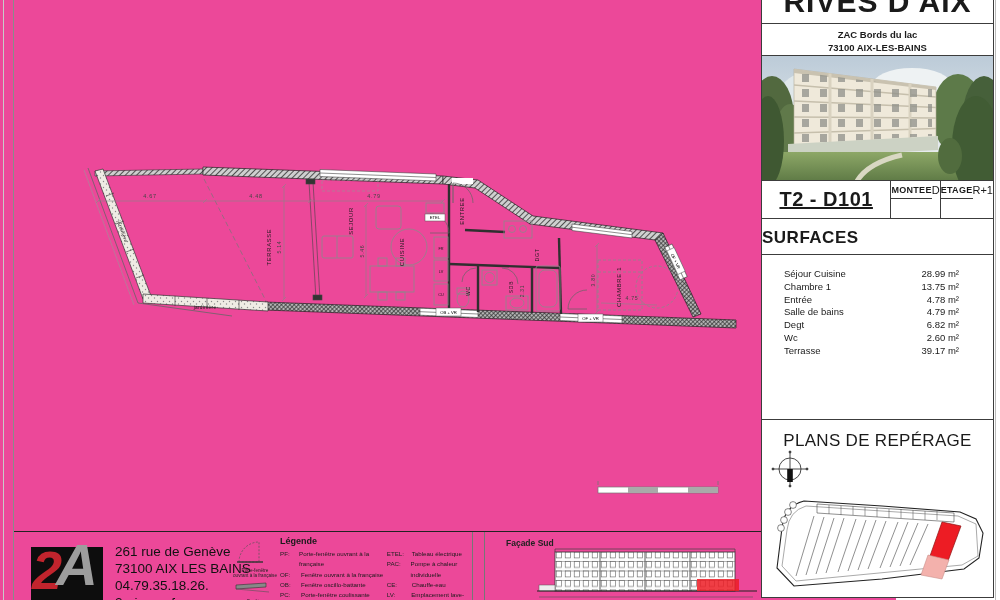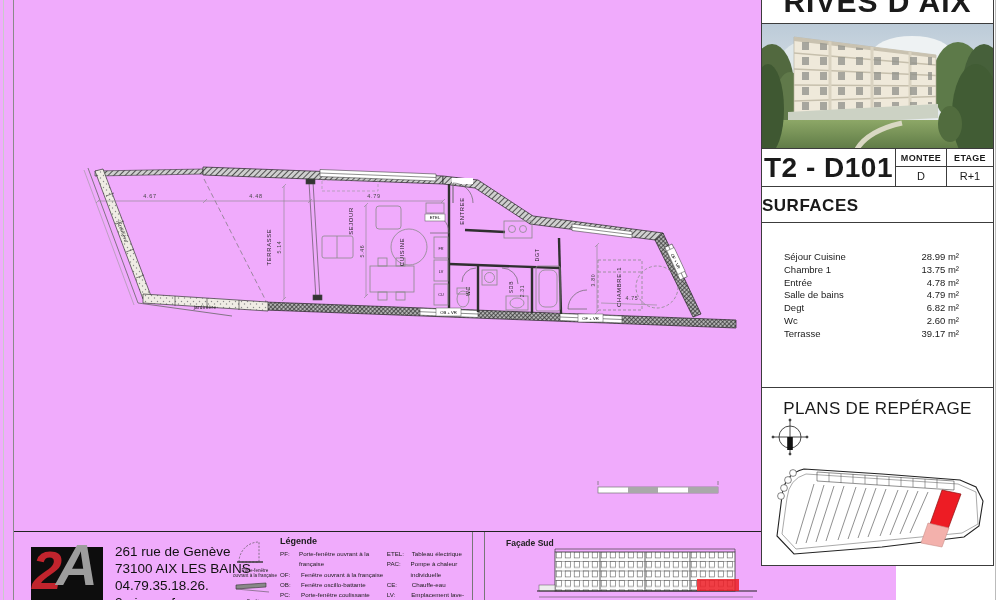--- a/index.html
+++ b/index.html
@@ -1,46 +1,46 @@
 <!DOCTYPE html>
 <html><head>
 <meta charset="utf-8">
 <style>
   * { margin:0; padding:0; box-sizing:border-box; }
   body { width:1000px; height:600px; overflow:hidden; background:#fff;
          font-family:"Liberation Sans", sans-serif; color:#1a1a1a; }
-  .page { position:relative; width:896px; height:600px; background:#f0abfc; }
+  .page { position:relative; width:896px; height:600px; background:#ec4899; }
 
   
   .edge-shadow { position:absolute; left:3px; top:0; width:1px; height:600px; background:#c9c9c9; }
   .frame-left  { position:absolute; left:13px; top:0; width:1px; height:600px; background:#8a8a8a; }
   .frame-right { position:absolute; left:995px; top:0; width:1px; height:600px; background:#bbb; }
 
   
   .plan-area { position:absolute; left:14px; top:0; width:747px; height:531px; }
   .plan-area svg { display:block; }
 
   
   .rpanel { position:absolute; left:761px; top:-1px; width:233px; height:602px; }
   .rbox { position:relative; width:233px; background:#fff; border:1.2px solid #3c3c3c; margin-top:-1px; }
   .rp-title { height:26px; overflow:hidden; text-align:center; }
   .rp-title span { display:block; font-size:30px; font-weight:bold; letter-spacing:1px; margin-top:-14px; }
   .rp-addr { height:33px; text-align:center; font-size:9.5px; font-weight:bold; line-height:13px; padding-top:4px; }
   .rp-photo { height:126px; overflow:hidden; }
   .rp-unit { height:39px; display:flex; }
-  .rp-unit .ucode { width:134px; border-right:1.2px solid #3c3c3c; font-size:28px; font-weight:800;
-                    text-align:center; line-height:37px; letter-spacing:.5px; }
-  .ucol { display:flex; flex-direction:column; }
+  .rp-unit .ucode { width:134px; border-right:1.2px solid #3c3c3c; font-size:20px; font-weight:800;
+                    text-align:center; line-height:37px; letter-spacing:.5px;text-decoration:underline; }
+  .ucol { display:flex; }
   .ucol .uhdr { height:18px; border-bottom:1.2px solid #3c3c3c; font-size:9px; font-weight:bold;
                 text-align:center; line-height:18px; letter-spacing:.3px; }
   .ucol .uval { flex:1; font-size:11px; text-align:center; line-height:19px; }
   .ucol.montee { width:51px; border-right:1.2px solid #3c3c3c; }
   .ucol.etage { flex:1; }
   .rp-surft { height:37px; font-size:17px; font-weight:bold; text-align:left; line-height:37px; letter-spacing:.5px; }
-  .rp-surfl { height:166px; padding-top:28px; }
+  .rp-surfl { height:166px; padding-top:13px; }
   .srow { display:flex; justify-content:space-between; padding:0 34px 0 22px; font-size:9.5px; line-height:12.8px; }
   .srow.total-gap { margin-top:13px; }
   .rp-rep { height:179px; }
   .rp-rep .rtitle { text-align:center; font-size:17px; padding-top:11px; letter-spacing:.3px; }
   .rp-rep svg { position:absolute; left:0; top:28px; }
 
   
   .bstrip { position:absolute; left:14px; top:531px; width:747px; height:69px; border-top:1.5px solid #222; }
   .logo-box { position:absolute; left:17px; top:15px; width:72px; height:58px; background:#0d0d0d; }
   .logo-box .l2 { position:absolute; left:1px; top:-8px; font-size:54px; font-weight:bold; font-style:italic; color:#c1242d; }
@@ -252,20 +252,24 @@
       </g>
     </svg>
   </div>
 
   <div class="rpanel">
 
     <div class="rbox rp-title">
       <span>RIVES D'AIX</span>
     </div>
 
+    <div class="rbox rp-addr">
+      <div>ZAC Bords du lac</div>
+      <div>73100 AIX-LES-BAINS</div>
+    </div>
 
     <div class="rbox rp-photo">
       <svg width="231" height="125" viewBox="0 0 231 125">
         <defs>
           <linearGradient id="skyG" x1="0" y1="0" x2="0" y2="1">
             <stop offset="0" stop-color="#bccbd8"></stop>
               <stop offset="1" stop-color="#e9edef"></stop>
           </linearGradient>
           <linearGradient id="lawnG" x1="0" y1="0" x2="0" y2="1">
             <stop offset="0" stop-color="#8da767"></stop>

